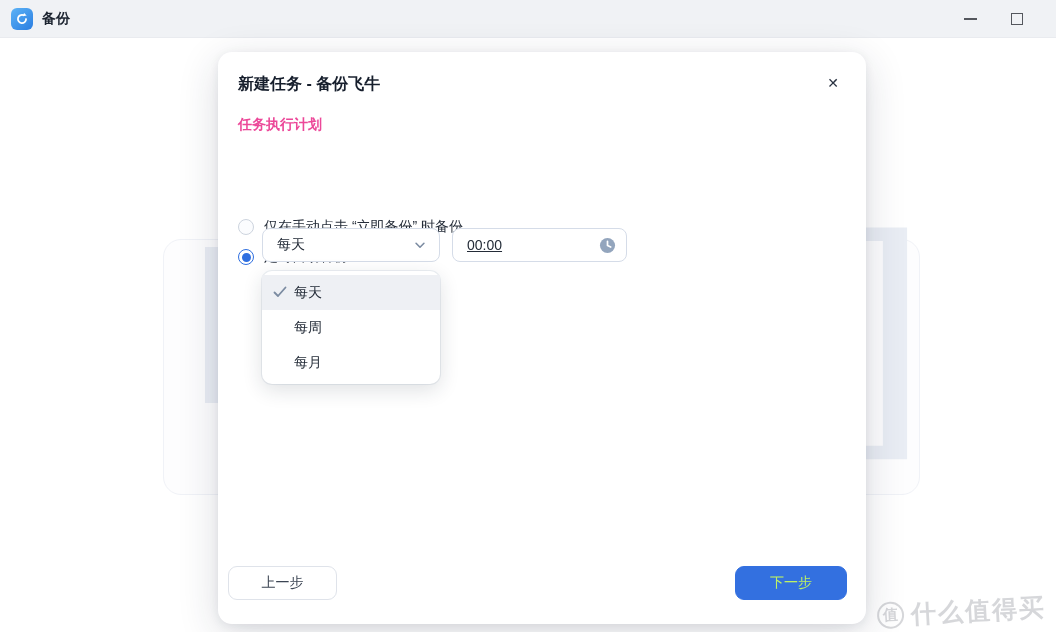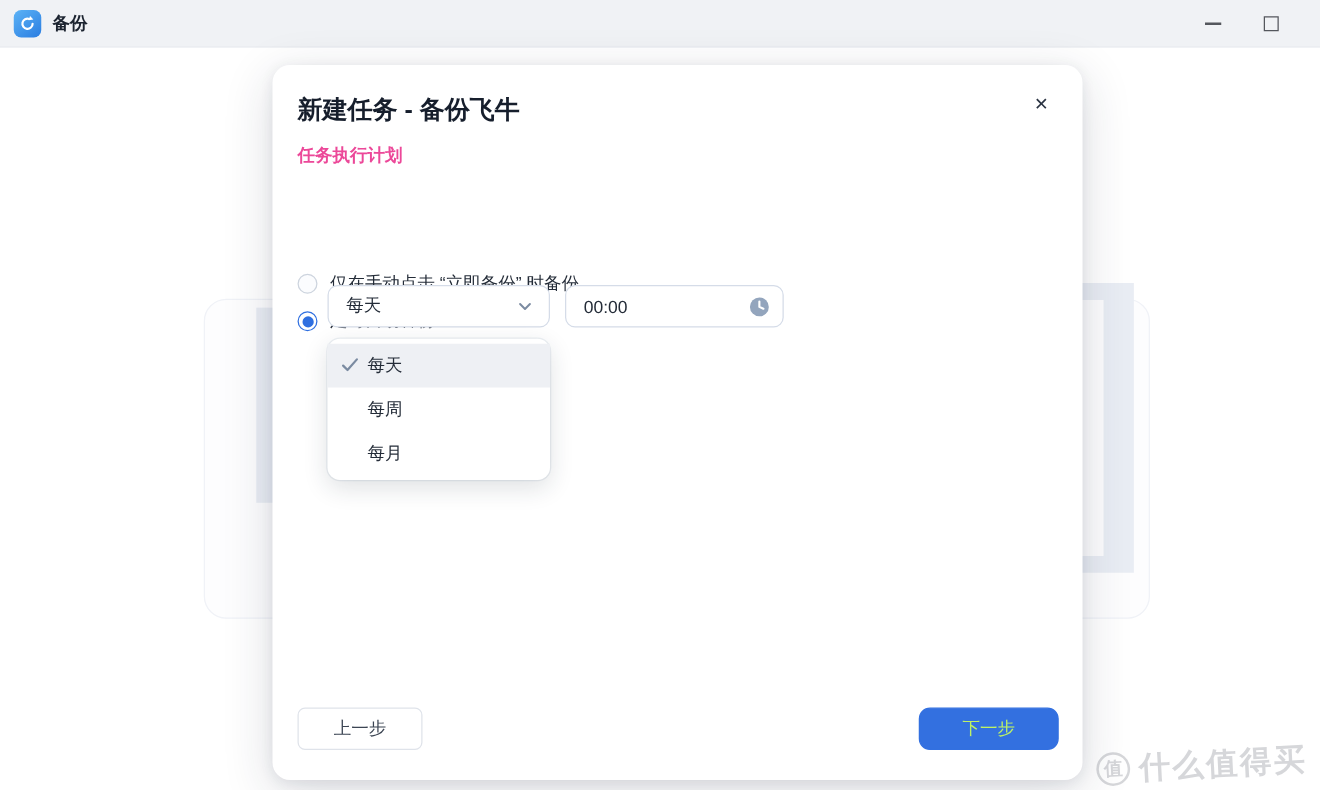--- a/index.html
+++ b/index.html
@@ -49,21 +49,21 @@
     font-size:15px; font-weight:bold;
   }
   .wm-text { font-size:25px; font-weight:bold; letter-spacing:2px; }
 
   
   .dialog {
     position:absolute; left:218px; top:52px; width:648px; height:572px;
     background:#ffffff; border-radius:14px; z-index:10;
     box-shadow:0 10px 40px rgba(30,40,60,0.16), 0 2px 10px rgba(30,40,60,0.08);
   }
-  .dlg-title { position:absolute; left:20px; top:22px; font-size:20px; font-weight:bold; color:#161e2c; }
+  .dlg-title { position:absolute; left:20px; top:22px; font-size:16px; font-weight:bold; color:#161e2c; }
   .dlg-close {
     position:absolute; right:22px; top:20px; width:22px; height:22px;
     display:flex; align-items:center; justify-content:center;
     font-size:14px; color:#2a3342; cursor:pointer;
   }
   .dlg-heading { position:absolute; left:20px; top:64px; font-size:14px; font-weight:bold; color:#ec4899; }
 
   .radio-row { position:absolute; left:20px; display:flex; align-items:center; gap:10px; font-size:14px; color:#242c38; cursor:pointer; }
   .radio-row.r1 { top:166px; }
   .radio-row.r2 { top:196px; }
@@ -82,21 +82,21 @@
   }
   .select-box .sel-label { flex:1; }
 
   .time-box {
     position:absolute; left:234px; top:176px; width:175px; height:34px;
     border:1px solid #d5dce8; border-radius:8px; background:#fff;
     display:flex; align-items:center; padding:0 10px 0 14px;
   }
   .time-box input {
     border:none; outline:none; flex:1; width:100%;
-    font-size:14px; color:#242c38; font-family:inherit; background:transparent;
+    font-size:14px; color:#242c38; font-family:inherit; background:transparent;text-decoration:underline;
   }
 
   .menu {
     position:absolute; left:44px; top:219px; width:178px; z-index:12;
     background:#fff; border-radius:10px; padding:4px 0;
     box-shadow:0 6px 20px rgba(30,40,60,0.14), 0 0 0 1px rgba(230,233,240,0.7);
   }
   .menu-item {
     height:35px; display:flex; align-items:center; position:relative;
     padding-left:32px; font-size:14px; color:#242c38; cursor:pointer;
@@ -104,21 +104,21 @@
   .menu-item.selected { background:#eef0f4; }
   .menu-item .check { position:absolute; left:10px; top:9px; }
 
   
   .btn {
     position:absolute; top:514px; height:34px; border-radius:9px;
     display:flex; align-items:center; justify-content:center;
     font-size:14px; cursor:pointer;
   }
   .btn.ghost { background:#fff; border:1px solid #dfe3ea; color:#3c4553; }
-  .btn.back   { left:20px;  width:100px;border-radius:6px; }
+  .btn.back   { left:10px;  width:109px; }
   .btn.cancel { right:133px; width:100px; }
   .btn.primary { right:19px; width:112px; background:#3370e0; border:1px solid #3370e0; color:#bef264; }
 </style>
 </head>
 <body>
 
 <div id="screen">
 
   <div class="titlebar">
     <span class="app-icon">

